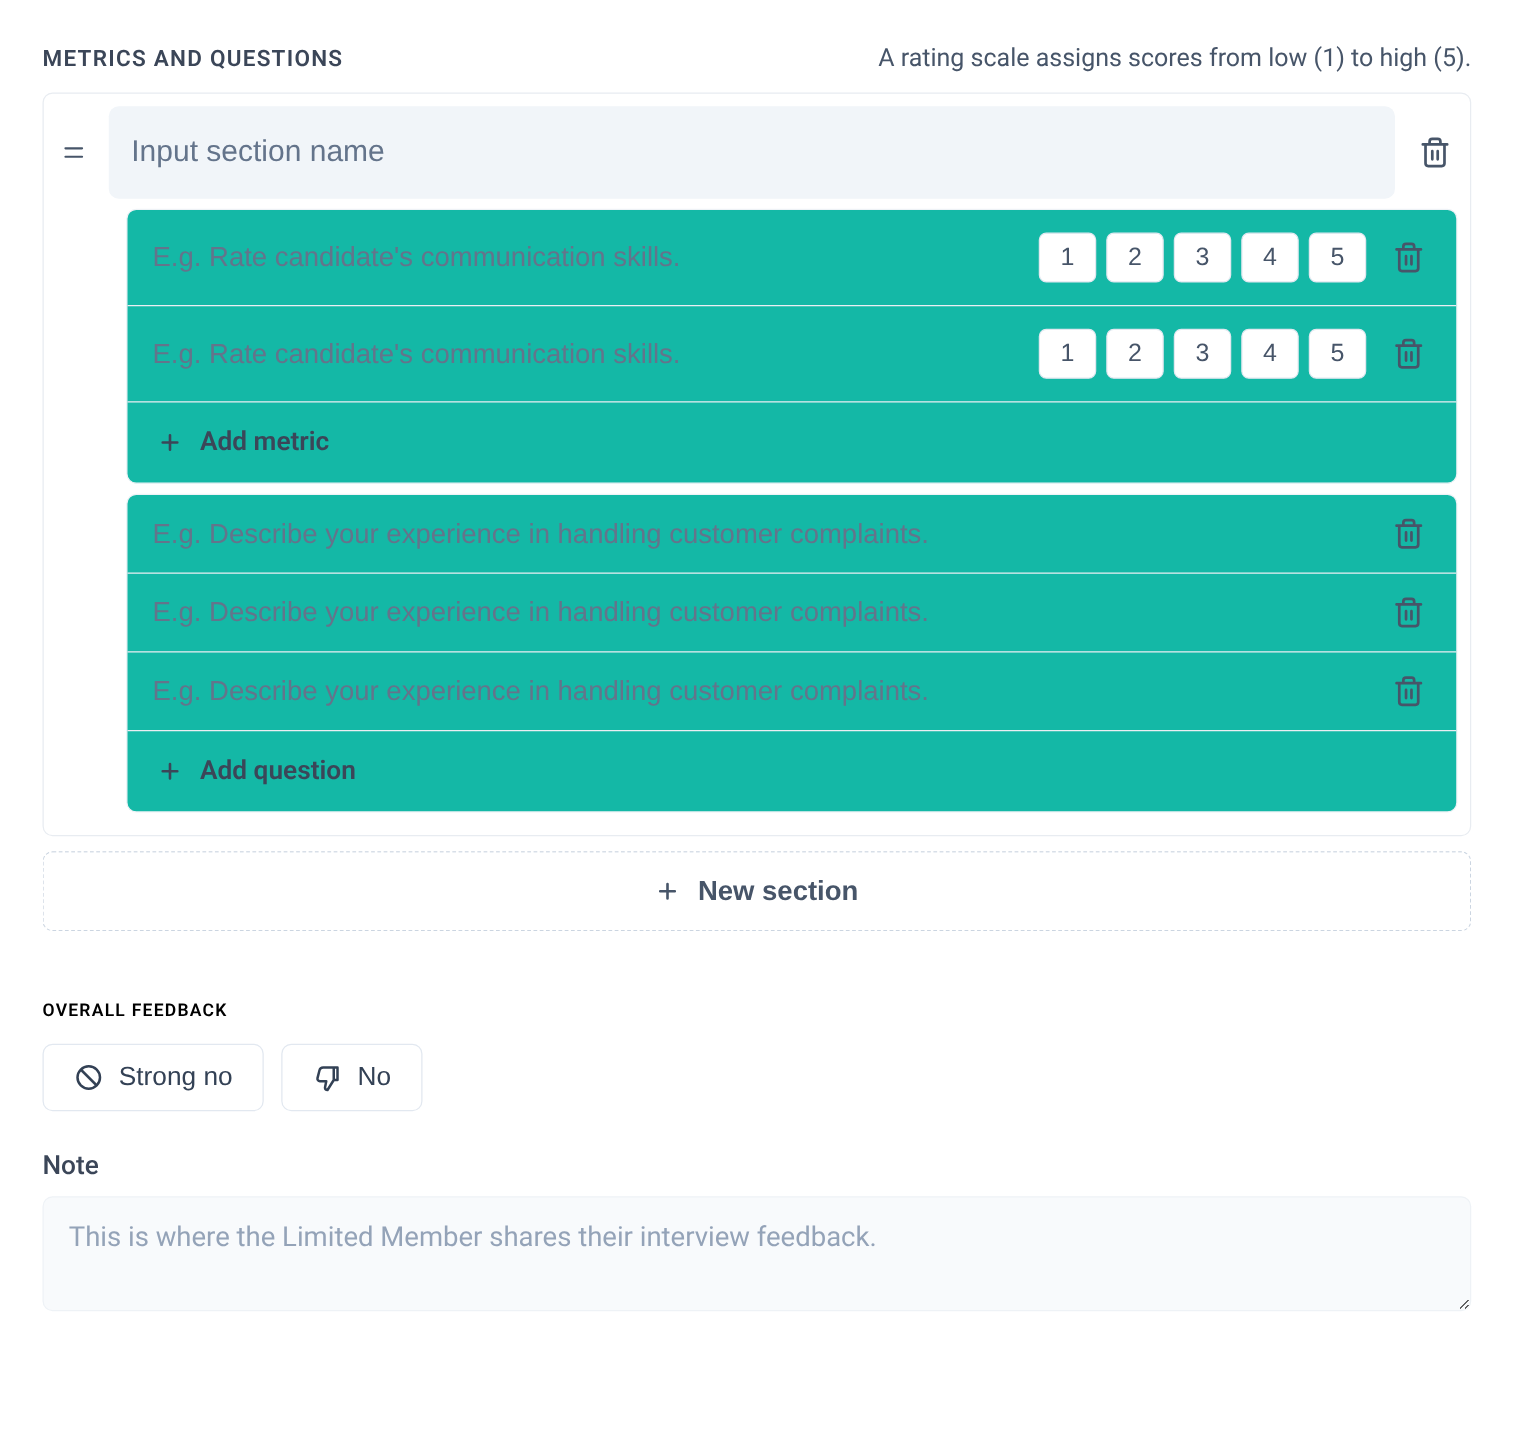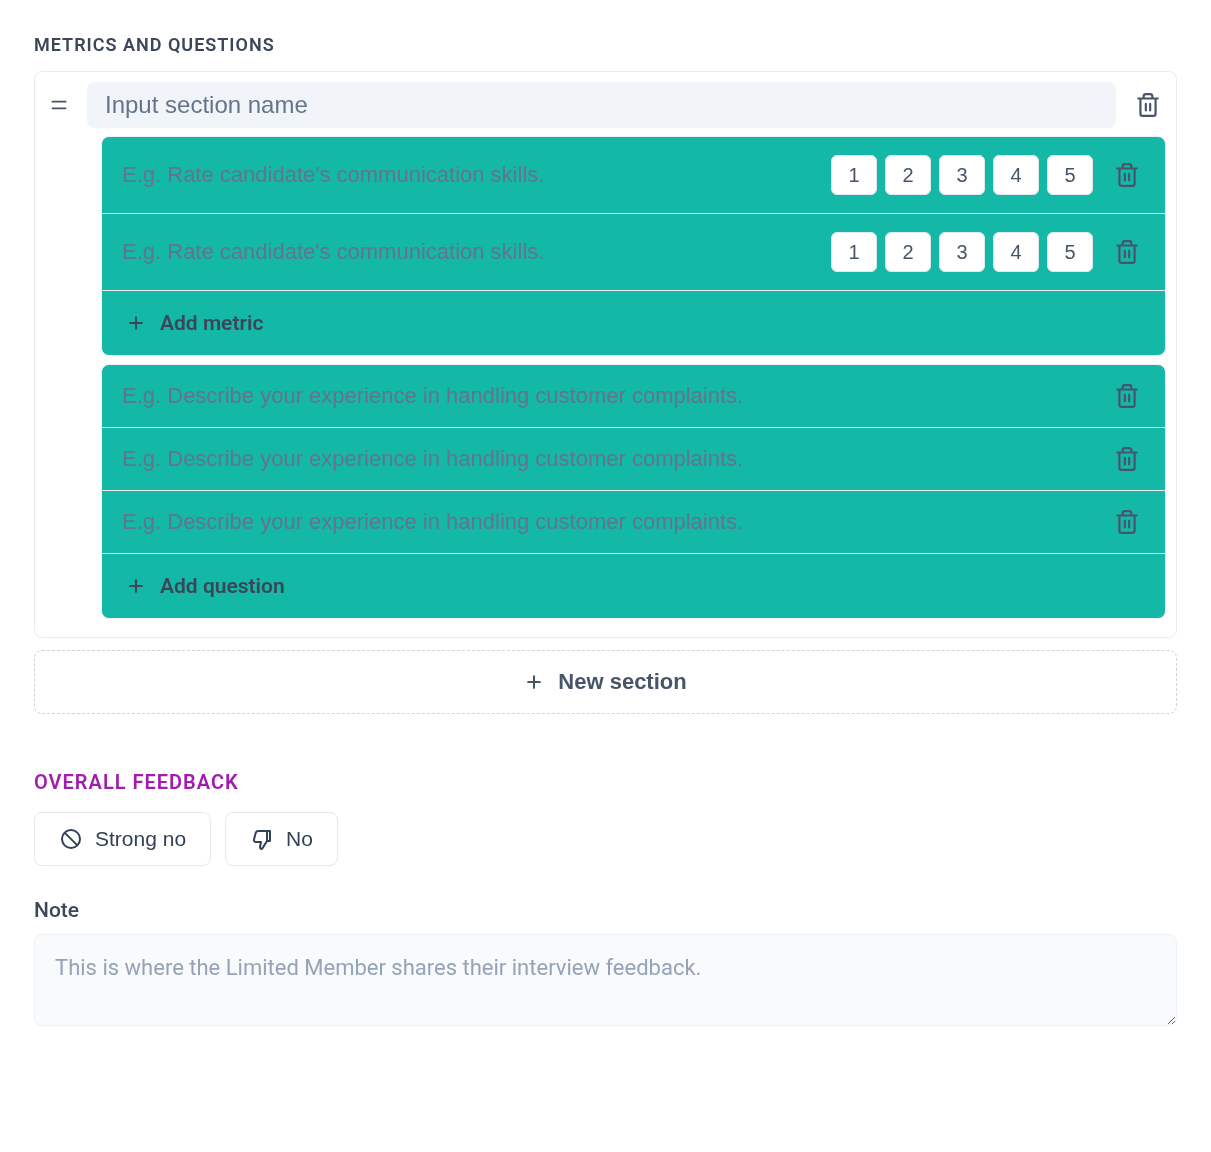--- a/index.html
+++ b/index.html
@@ -40,21 +40,21 @@
   .drag-handle {
     width: 28px;
     display: flex;
     justify-content: center;
     color: #475569;
     cursor: grab;
   }
   .drag-handle svg { width: 20px; height: 20px; }
   .section-name-input {
     flex: 1;
-    height: 46px;
+    height: 74px;
     border: none;
     background: #f1f5f9;
     border-radius: 8px;
     padding: 0 18px;
     font-size: 24px;
     font-weight: 500;
     color: #1e293b;
   }
   .section-name-input::placeholder { color: #64748b; font-weight: 500; }
   .trash-btn {
@@ -128,24 +128,24 @@
     justify-content: center;
     gap: 14px;
     font-size: 22px;
     font-weight: 700;
     color: #475569;
     cursor: pointer;
   }
   .new-section-btn svg { width: 20px; height: 20px; stroke: #475569; }
   .overall-title {
     margin-top: 56px;
-    font-size: 20px;
+    font-size: 14px;
     font-weight: 600;
     letter-spacing: 1px;
-    color: #a21caf;
+    color: #000000;
     margin-bottom: 18px;
   }
   .feedback-row {
     display: flex;
     gap: 14px;
     margin-bottom: 32px;
   }
   .feedback-btn {
     display: flex;
     align-items: center;
@@ -209,20 +209,21 @@
     </g>
     <g id="i-star">
       <path d="M12 2l3 6.5 7 .8-5.2 4.8 1.4 7L12 17.7 5.8 21l1.4-7L2 9.3l7-.8L12 2z" fill="none" stroke="currentColor" stroke-width="2" stroke-linejoin="round"></path>
     </g>
   </defs>
 </svg>
 
 
 <div class="section-header">
   <div class="section-title">METRICS AND QUESTIONS</div>
+  <div class="section-subtext">A rating scale assigns scores from low (1) to high (5).</div>
 </div>
 
 <div class="metrics-card">
   <div class="section-row">
     <div class="drag-handle">
       <svg viewBox="0 0 24 24">
           <use href="#i-drag"></use>
         </svg>
     </div>
     <input class="section-name-input" placeholder="Input section name" style="">

